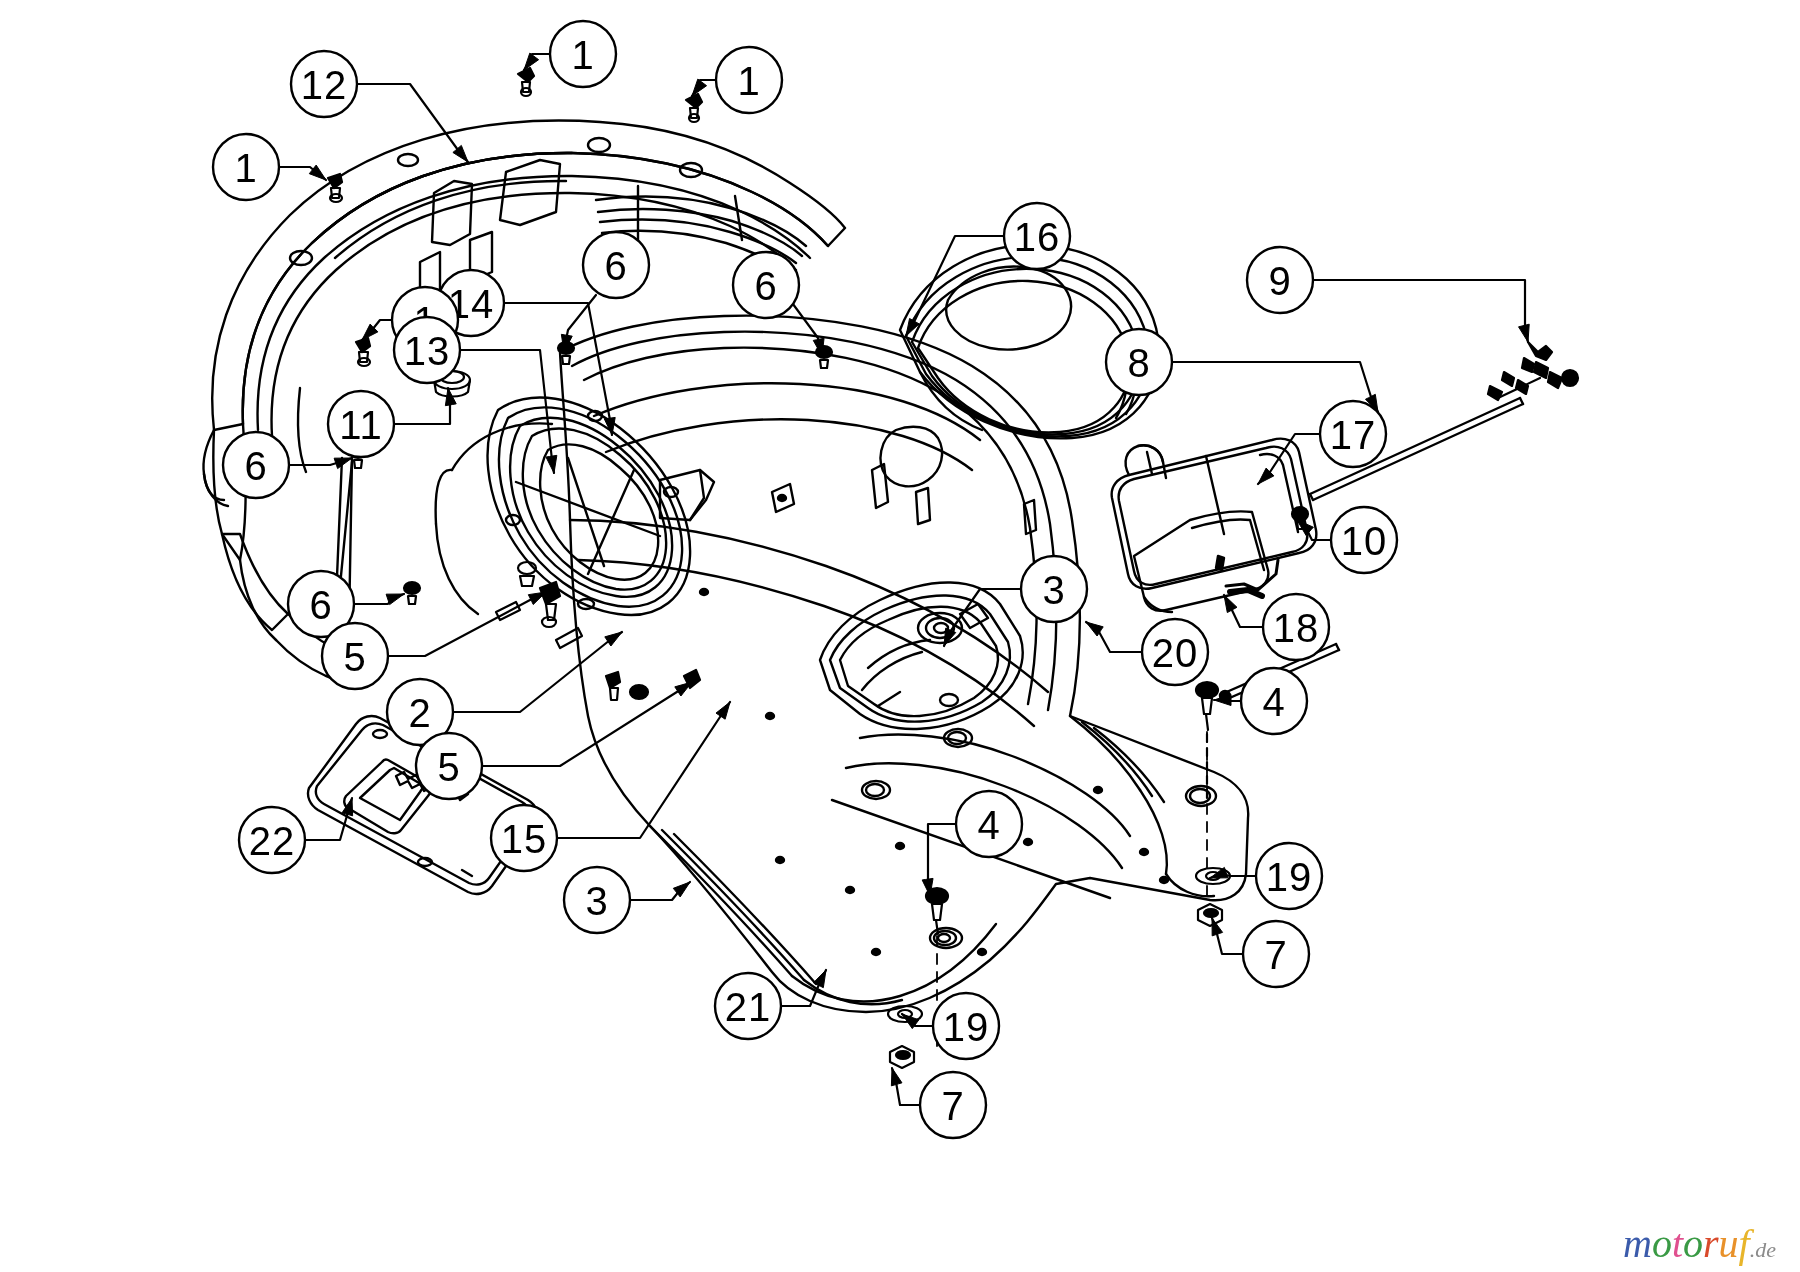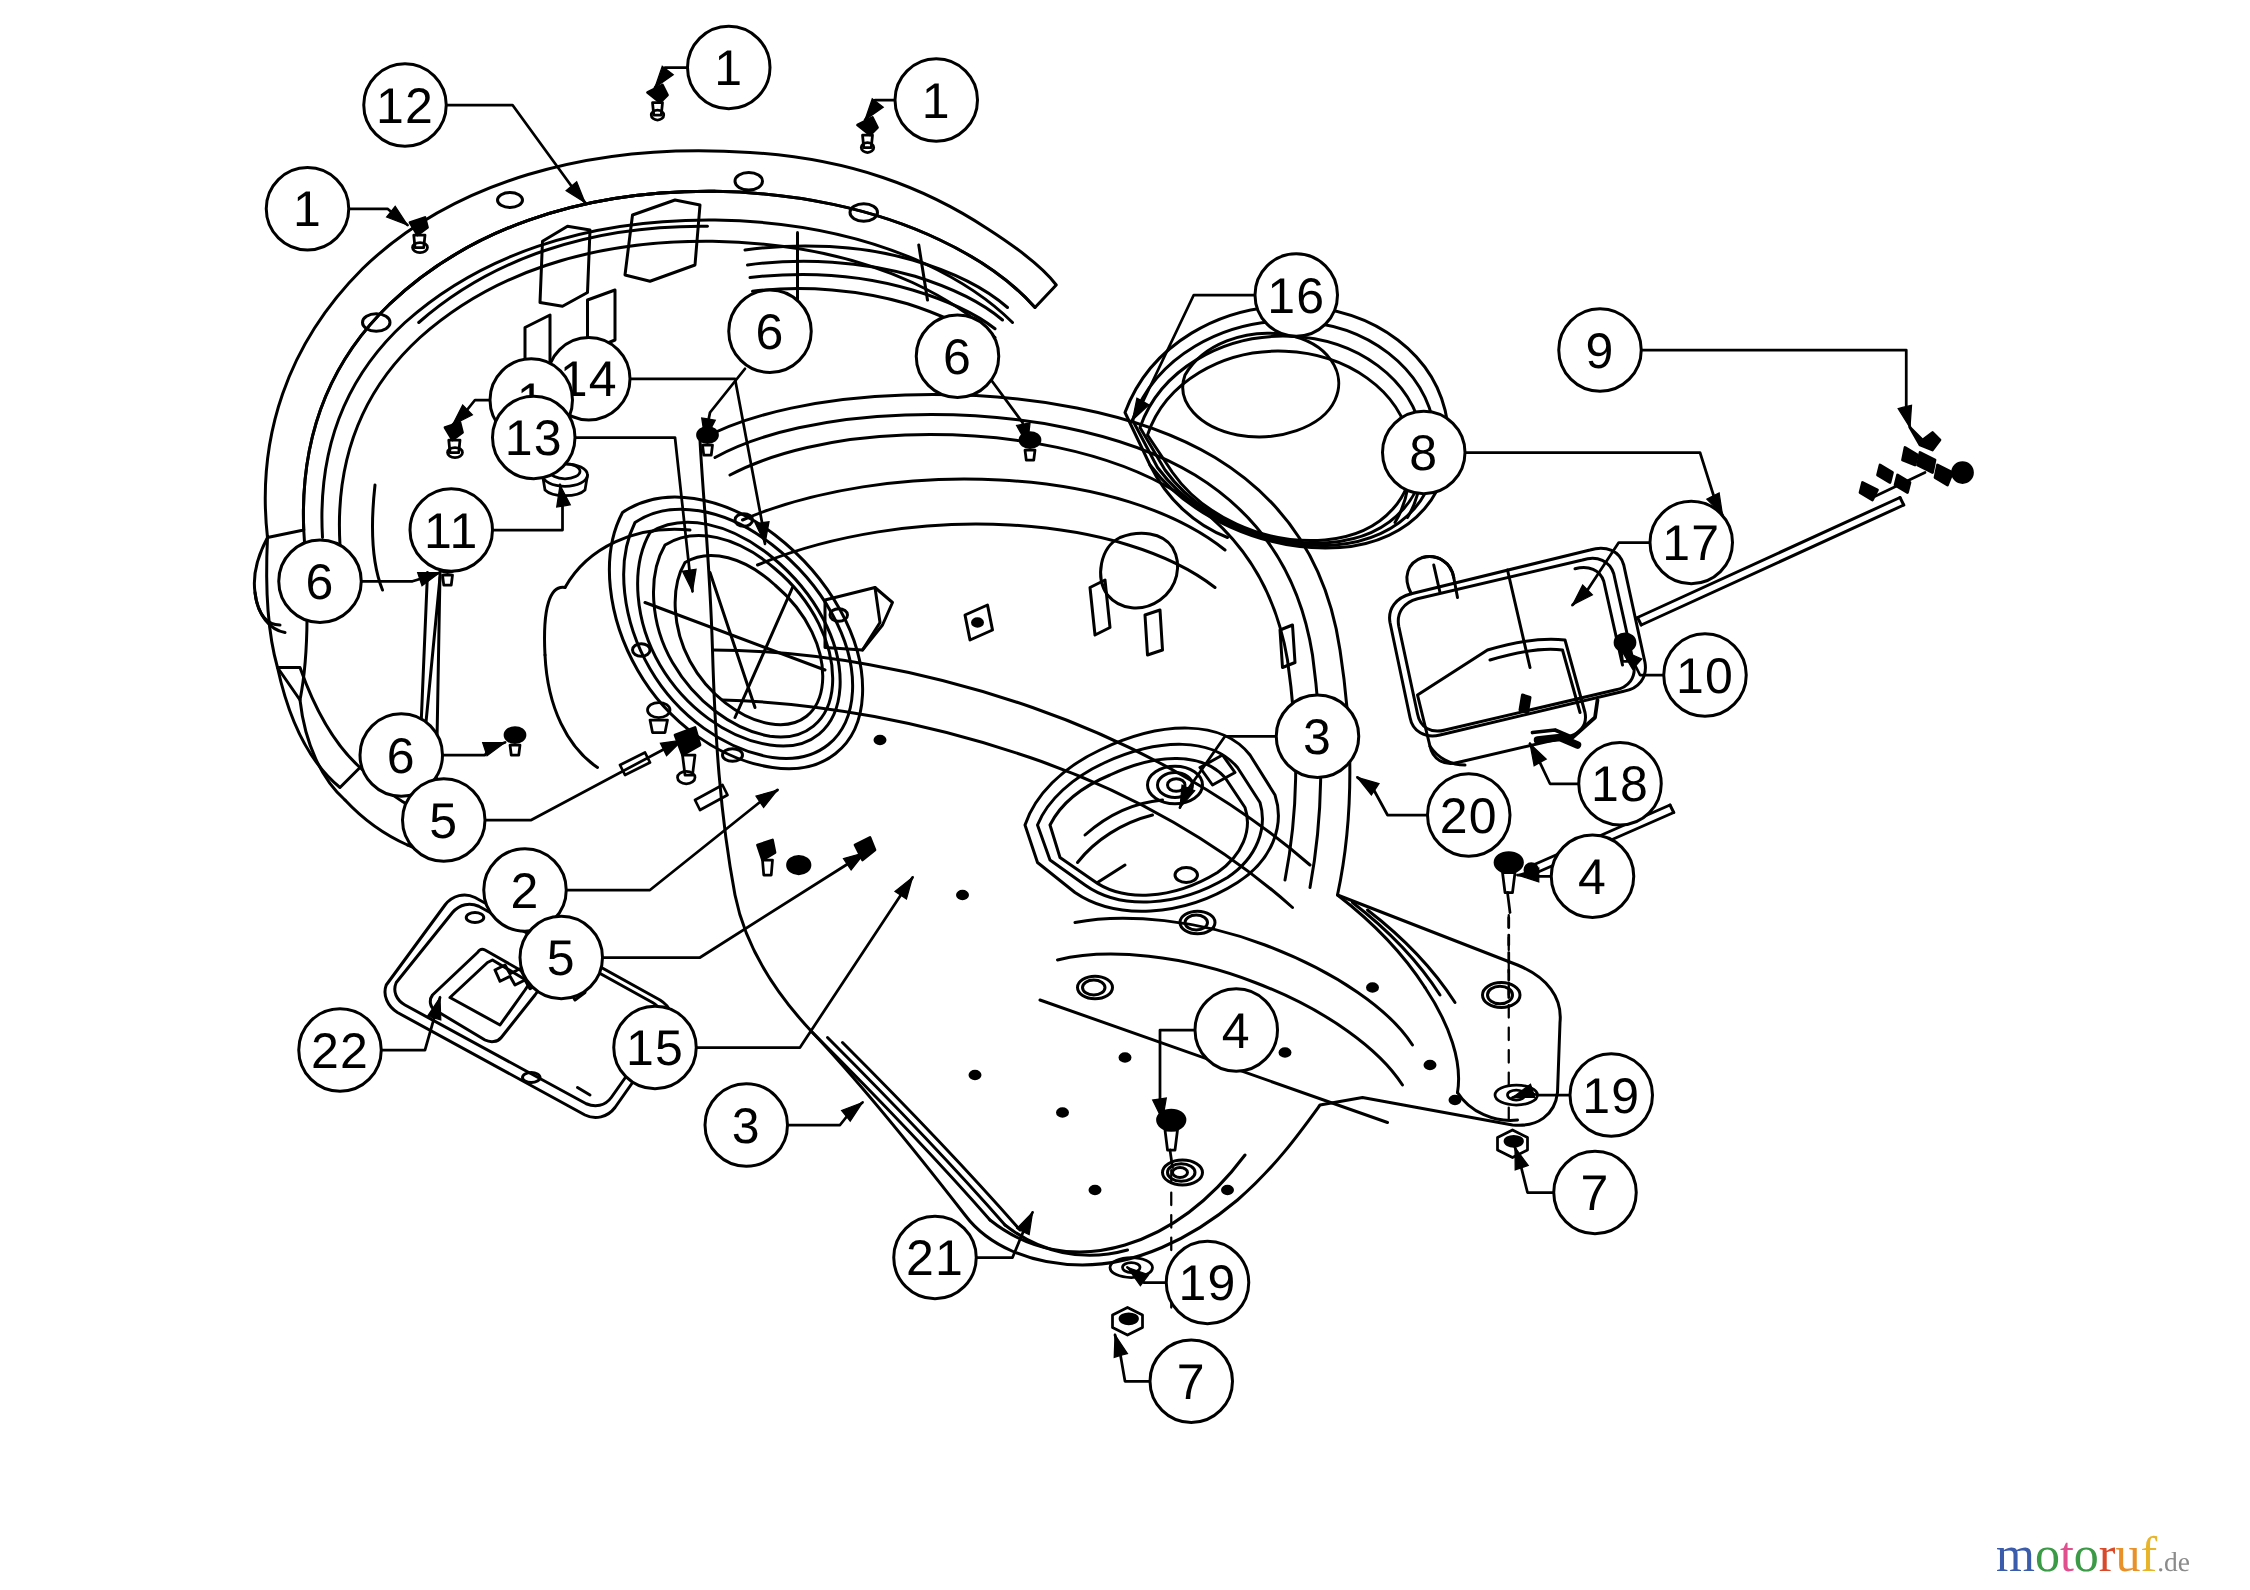--- a/index.html
+++ b/index.html
@@ -12,24 +12,25 @@
     font-size:40px; fill:#000; text-anchor:middle; dominant-baseline:central;
     letter-spacing:1px;
   }
   #drawing-number{
     position:absolute; right:40px; bottom:46px;
     font-family:"Liberation Sans", sans-serif;
     font-size:46px; font-weight:400; color:#000; letter-spacing:-1px;
     white-space:nowrap;
   }
   #watermark{
-    position:absolute; right:48px; bottom:8px;
+    position:absolute; right:24px; bottom:8px;
     font-family:"Liberation Serif", serif;
     font-size:40px; font-weight:400; white-space:nowrap;
     line-height:1;
+    font-style:italic;
   }
   #watermark .m{color:#3b5bab;}
   #watermark .o1{color:#3a9a45;}
   #watermark .t{color:#e0508f;}
   #watermark .o2{color:#3a9a45;}
   #watermark .r{color:#d94a2b;}
   #watermark .u{color:#e8912a;}
   #watermark .f{color:#e8b52a;}
   #watermark .de{color:#8b8b8b;font-size:22px;}
 </style>

